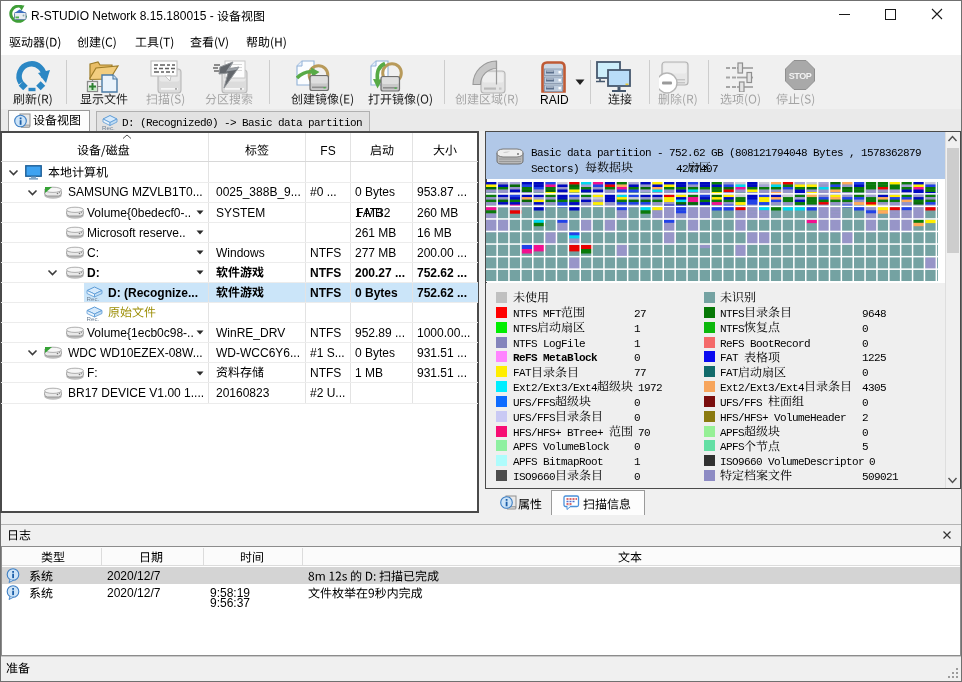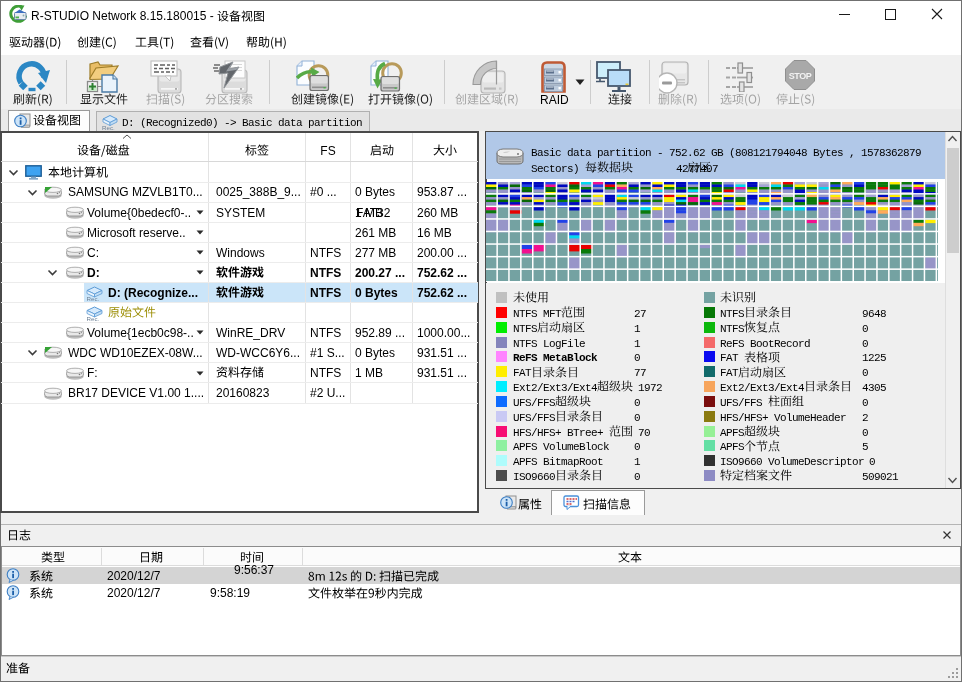--- a/index.html
+++ b/index.html
@@ -1150,21 +1150,21 @@
 <rect x="6.2" y="5.7" width="1.8" height="4.4" fill="#1d5fa8"></rect>
   </svg>
 <svg class="abs" style="left:6px;top:585px" width="15" height="15" viewBox="0 0 15 15">
 <circle cx="7" cy="6.5" r="5.8" fill="#cde4f8" stroke="#3c7ec4" stroke-width="1.1"></circle>
 <path d="M4 11.5 L3 14.5 L7.5 12.2" fill="#cde4f8" stroke="#3c7ec4" stroke-width="0.9"></path>
 <rect x="6.2" y="3" width="1.8" height="1.8" fill="#1d5fa8"></rect>
 <rect x="6.2" y="5.7" width="1.8" height="4.4" fill="#1d5fa8"></rect>
   </svg>
 <span class="tx s12" style="left:107px;top:569.4px;">2020/12/7</span>
 <span class="tx s12" style="left:107px;top:586.4px;">2020/12/7</span>
-<span class="tx s12" style="left:210px;top:563px;margin-left:24px;">9:56:37</span>
+<span class="tx s12" style="left:210px;top:596px;">9:56:37</span>
 <span class="tx s12" style="left:210px;top:586.4px;">9:58:19</span>
 <div class="abs" style="left:1px;top:656px;width:960px;height:25px;background:#f0f0f0;border-top:1px solid #c8c8c8"></div>
 <svg class="abs" style="left:948px;top:668px" width="12" height="12">
 <g fill="#9c9c9c">
       <rect x="8" y="0" width="2" height="2"></rect>
       <rect x="4" y="4" width="2" height="2"></rect>
       <rect x="8" y="4" width="2" height="2"></rect>
       <rect x="0" y="8" width="2" height="2"></rect>
       <rect x="4" y="8" width="2" height="2"></rect>
       <rect x="8" y="8" width="2" height="2"></rect>

